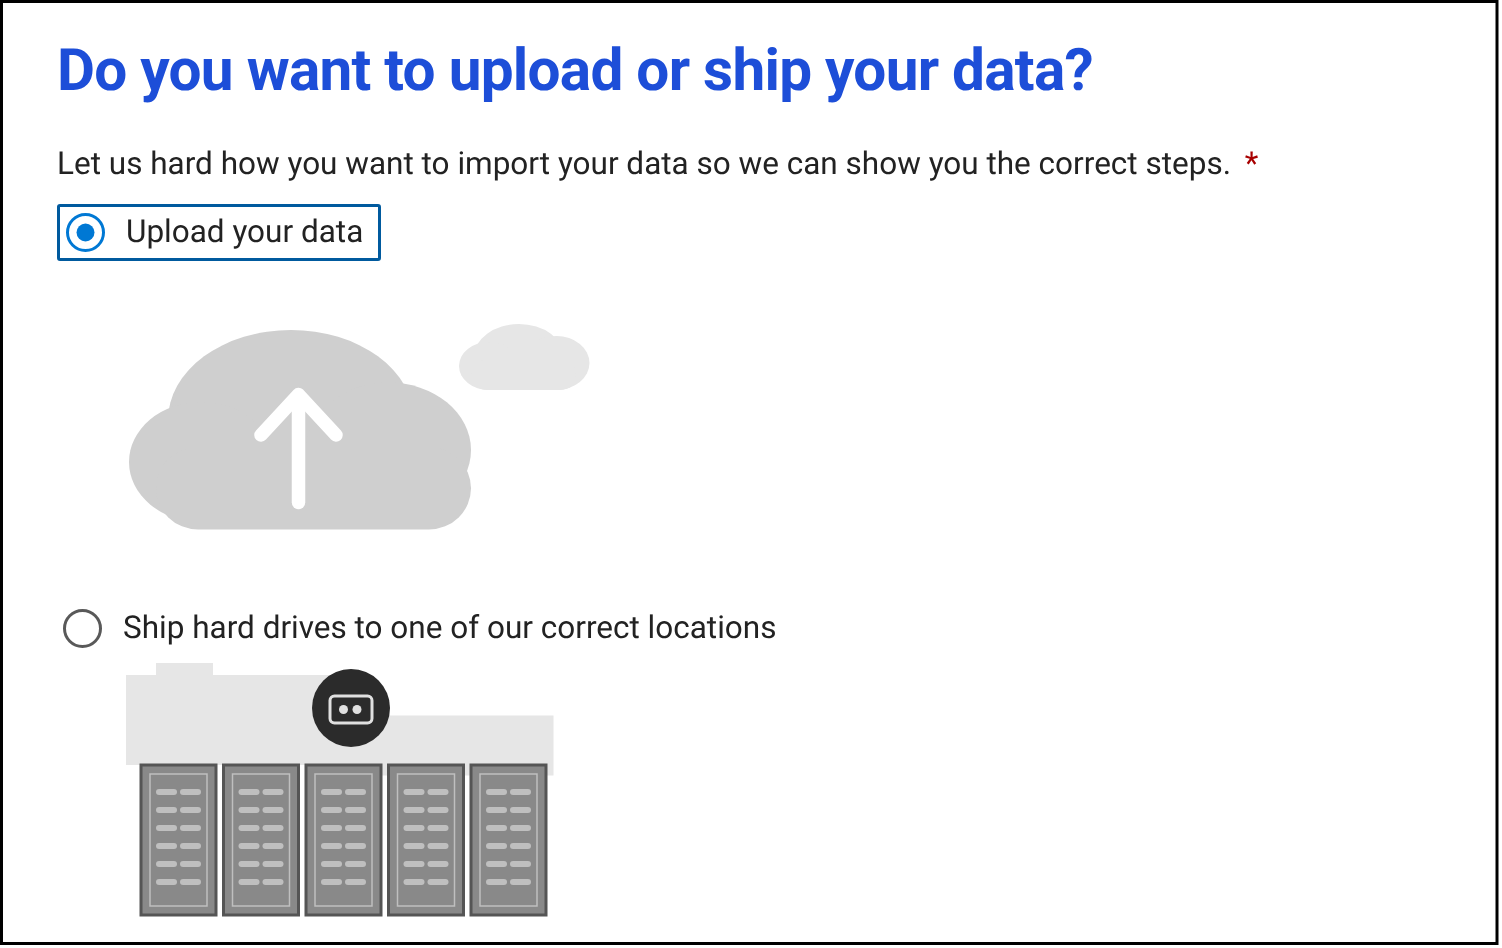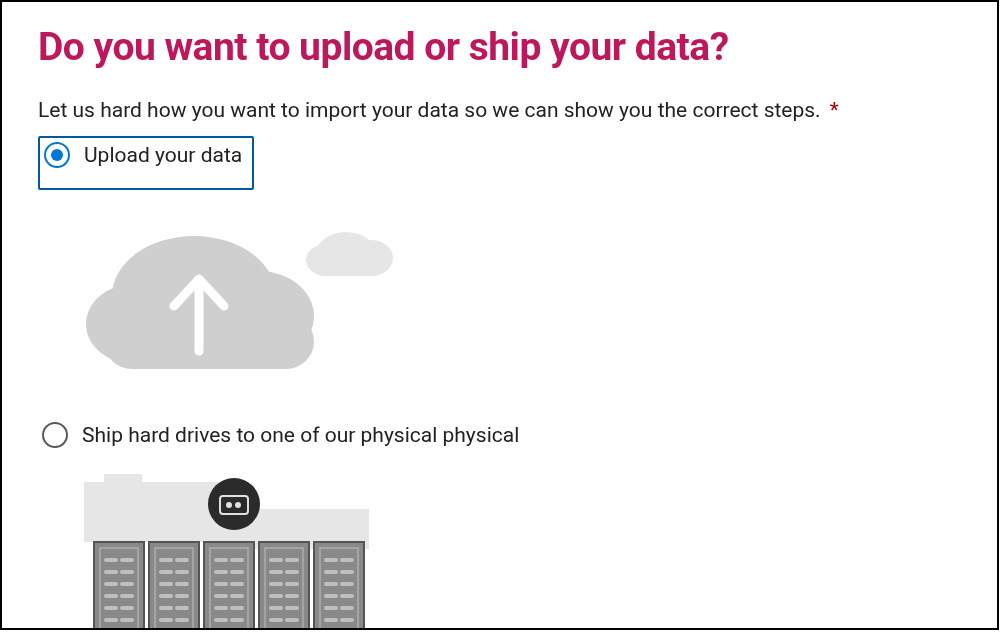--- a/index.html
+++ b/index.html
@@ -18,40 +18,40 @@
     height: 630px;
     padding: 22px 36px 20px 36px;
     position: relative;
     overflow: hidden;
   }
   h1.page-title {
     margin: 0 0 28px 0;
     font-size: 39px;
     font-weight: 700;
     letter-spacing: -0.5px;
-    color: #be185d;
+    color: #1d4ed8;
   }
   .lead {
     font-size: 21px;
     font-weight: 400;
     color: #222;
     margin: 0 0 14px 0;
   }
   .required-asterisk {
     color: #a80000;
     margin-left: 4px;
   }
 
   
   .option-row {
     display: flex;
     align-items: center;
     gap: 14px;
     margin: 4px 0 6px 0;
-    padding: 4px 10px 20px 4px;
+    padding: 4px 10px 4px 4px;
     width: max-content;
   }
   .option-row.highlighted {
     border: 2px solid #005a9e;
     border-radius: 2px;
   }
 
   .radio {
     width: 22px;
     height: 22px;
@@ -127,21 +127,21 @@
       <g stroke="#ffffff" stroke-width="9" stroke-linecap="round" stroke-linejoin="round" fill="none">
         <line x1="125" y1="155" x2="125" y2="85"></line>
         <polyline points="100,110 125,83 150,110"></polyline>
       </g>
     </svg>
   </div>
 
   <div class="second-option-block">
     <div class="option-row">
       <span class="radio"></span>
-      <span class="option-label">Ship hard drives to one of our physical physical</span>
+      <span class="option-label">Ship hard drives to one of our correct locations</span>
     </div>
 
     <div class="illus">
       <svg width="310" height="180" viewBox="0 0 310 180">
 
         <g fill="#e6e6e6">
           <rect x="10" y="8" width="140" height="60"></rect>
           <rect x="30" y="0" width="38" height="20"></rect>
           <rect x="145" y="35" width="150" height="40"></rect>
         </g>

